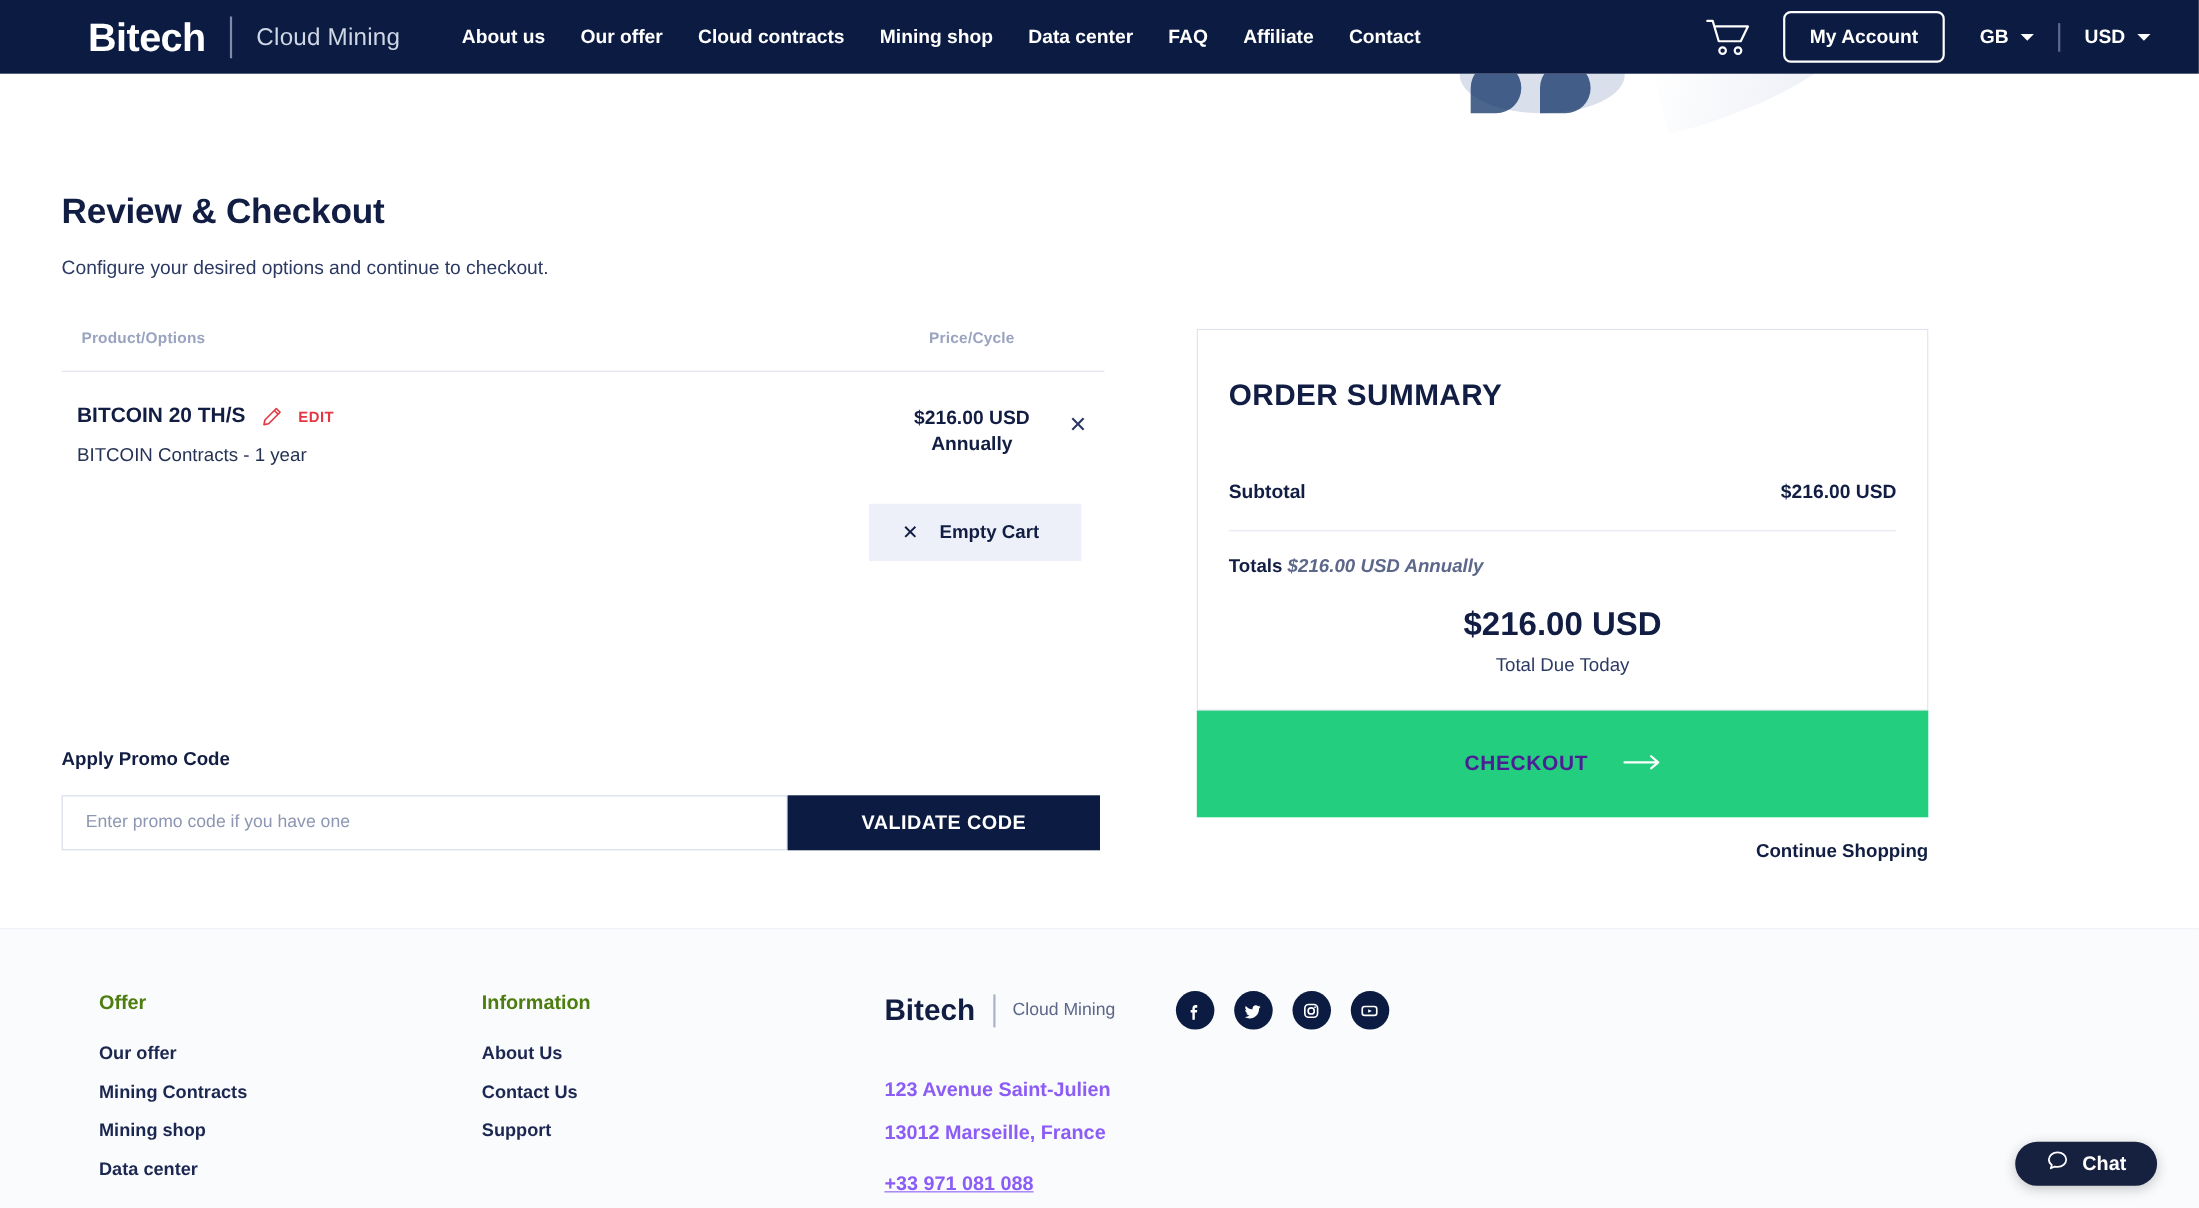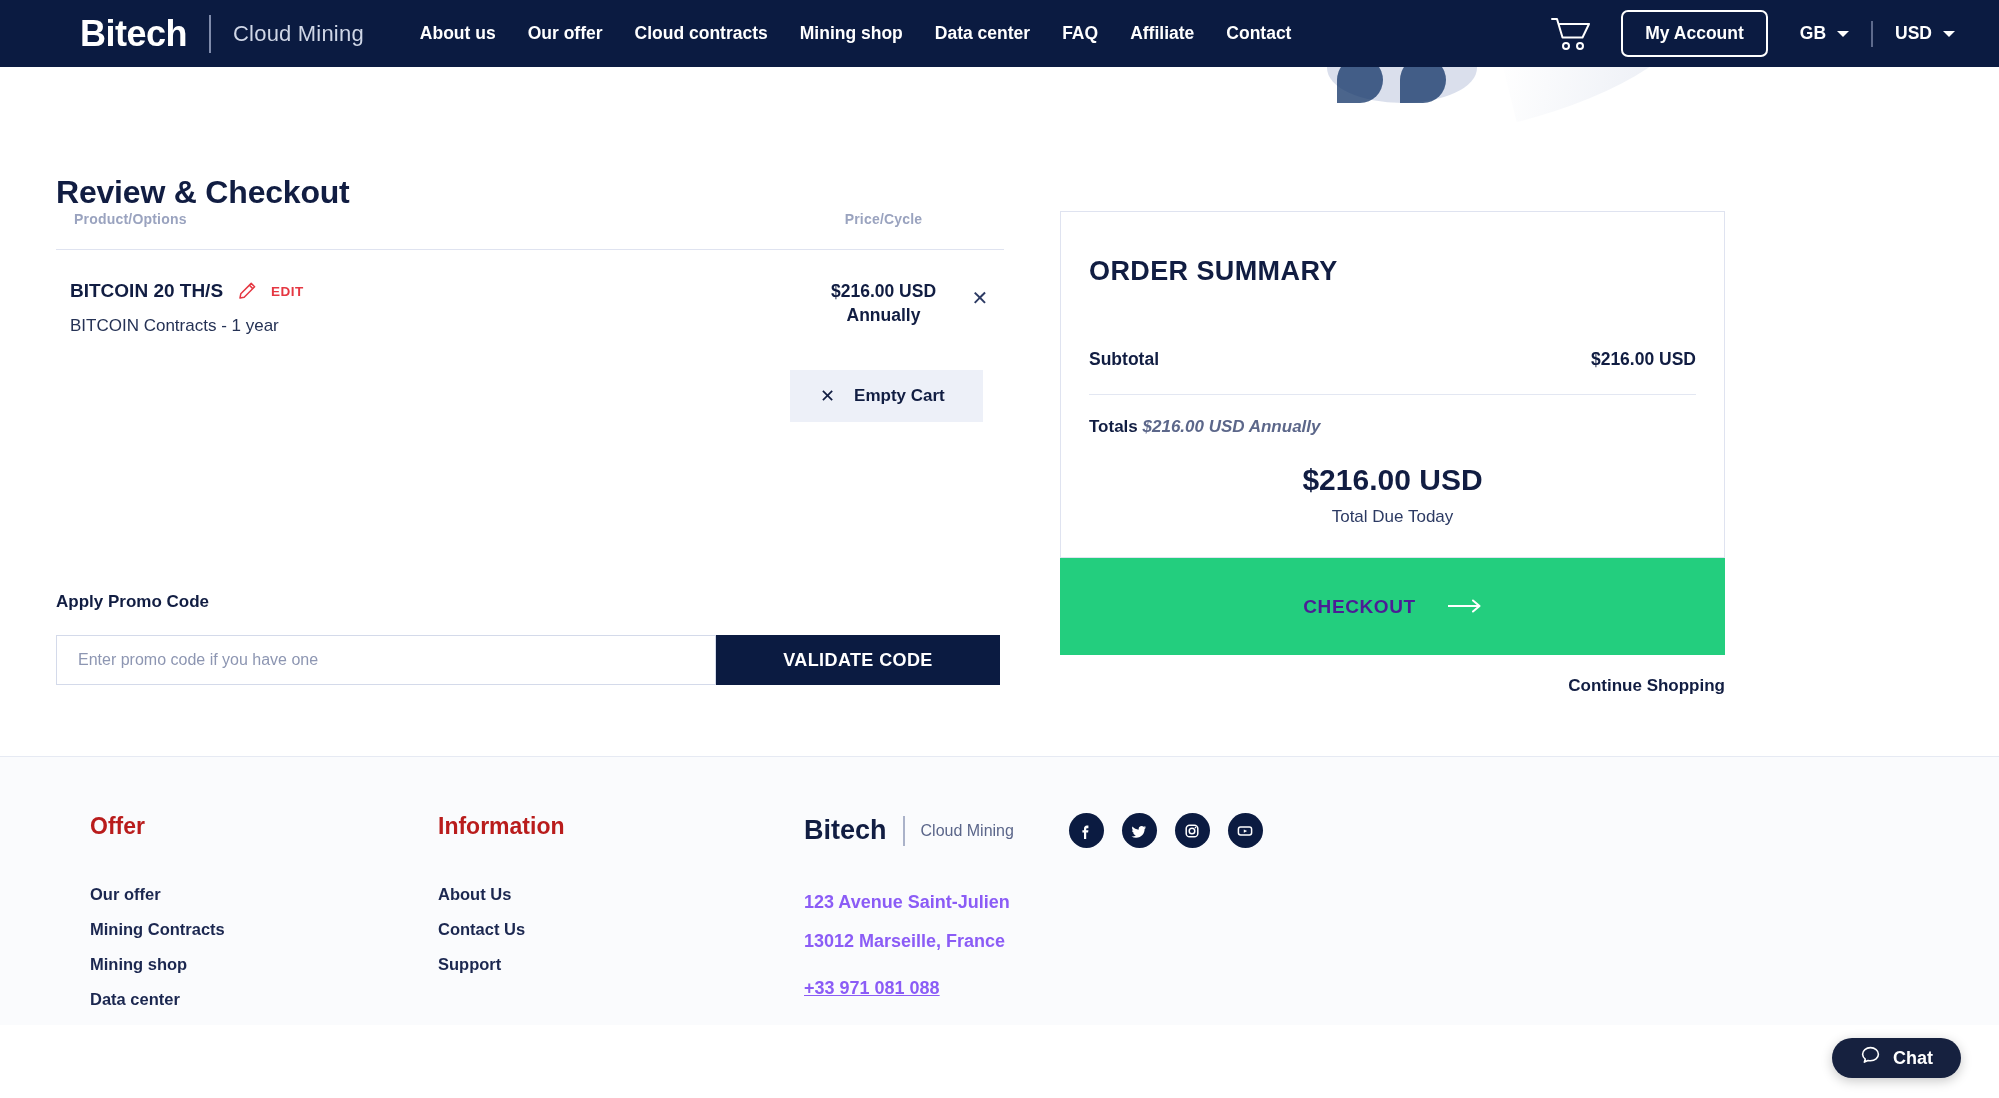--- a/index.html
+++ b/index.html
@@ -135,21 +135,23 @@
   }
   .page-sub {
     font-size: 17.5px;
     color: #2c3a63;
     margin-top: 22px;
     font-weight: 400;
   }
 
   .layout {
     display: flex;
+    margin-top: 45px;
     align-items: flex-start;
+    gap: 28px;
   }
   .left-col { width: 948px; flex: none; }
   .right-col { margin-left: 56px; width: 665px; flex: none; }
 
   
   .cart-head {
     display: flex;
     padding-bottom: 22px;
     border-bottom: 1px solid #dfe3f0;
   }
@@ -331,24 +333,24 @@
     background: #fafbfd;
     padding: 56px 72px 0;
     display: flex;
     position: relative;
   }
   .fcol-1 { width: 366px; padding-left: 18px; }
   .fcol-2 { width: 366px; }
   .fcol-3 { width: 366px; }
   .fcol-4 { flex: 1; }
   .fh {
-    font-size: 23px;
-    font-weight: 700;
-    color: #b91c1c;
-    margin-bottom: 45px;
+    font-size: 18px;
+    font-weight: 700;
+    color: #4d7c0f;
+    margin-bottom: 27px;
   }
   .flink {
     font-size: 16.5px;
     font-weight: 700;
     color: #1b2750;
     margin-bottom: 16px;
     cursor: pointer;
   }
   .foot-brand { display: flex; align-items: center; }
   .fb-name { font-size: 27px; font-weight: 700; color: #111d42; line-height: 1; }
@@ -437,20 +439,21 @@
 
 <div class="hero-decor">
   <span class="blob blob-a"></span>
   <span class="blob blob-c"></span>
   <span class="blob blob-d"></span>
   <span class="blob blob-b"></span>
 </div>
 
 <div class="page">
   <div class="page-title">Review &amp; Checkout</div>
+  <div class="page-sub">Configure your desired options and continue to checkout.</div>
 
   <div class="layout">
 
     <div class="left-col">
 
       <div class="cart-head">
         <div class="th th-product">Product/Options</div>
         <div class="th th-price">Price/Cycle</div>
       </div>
 

